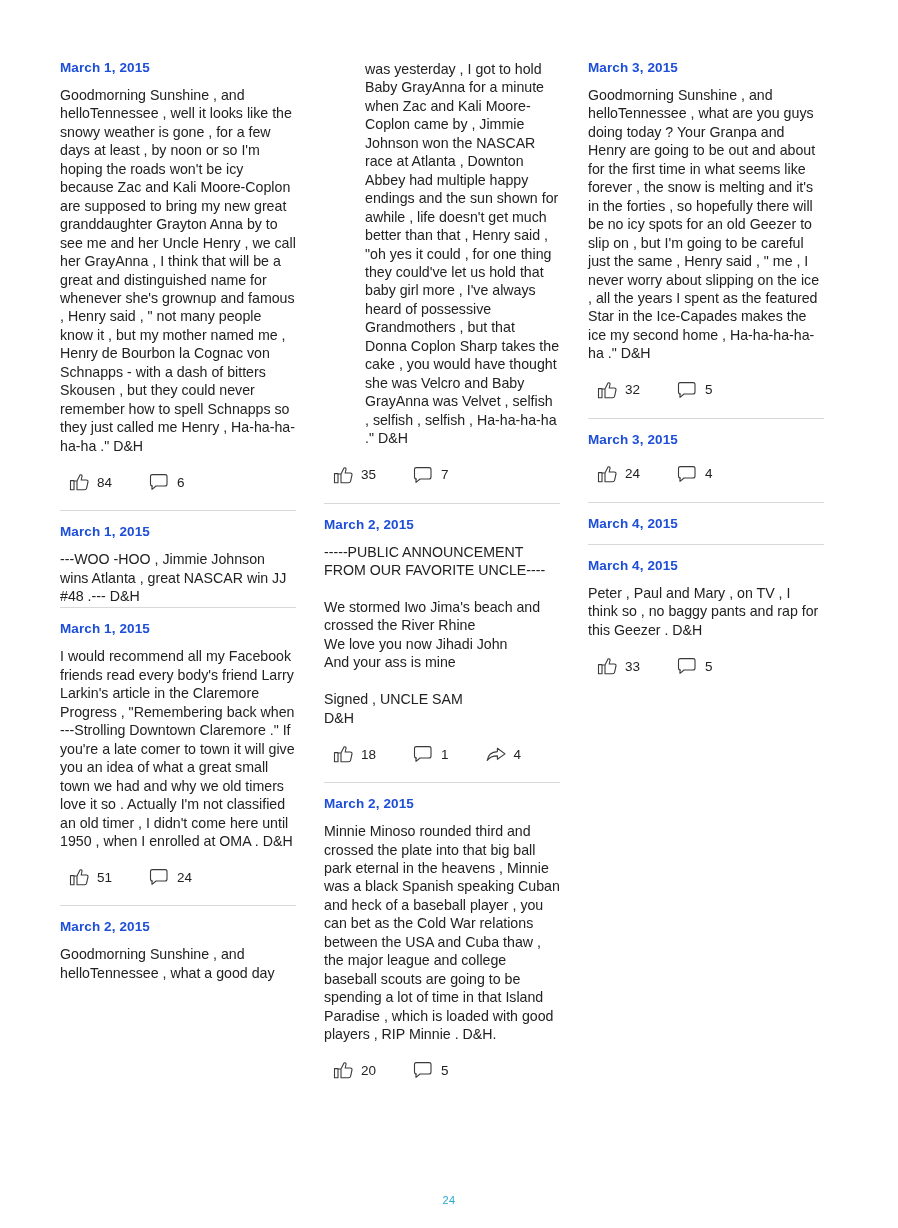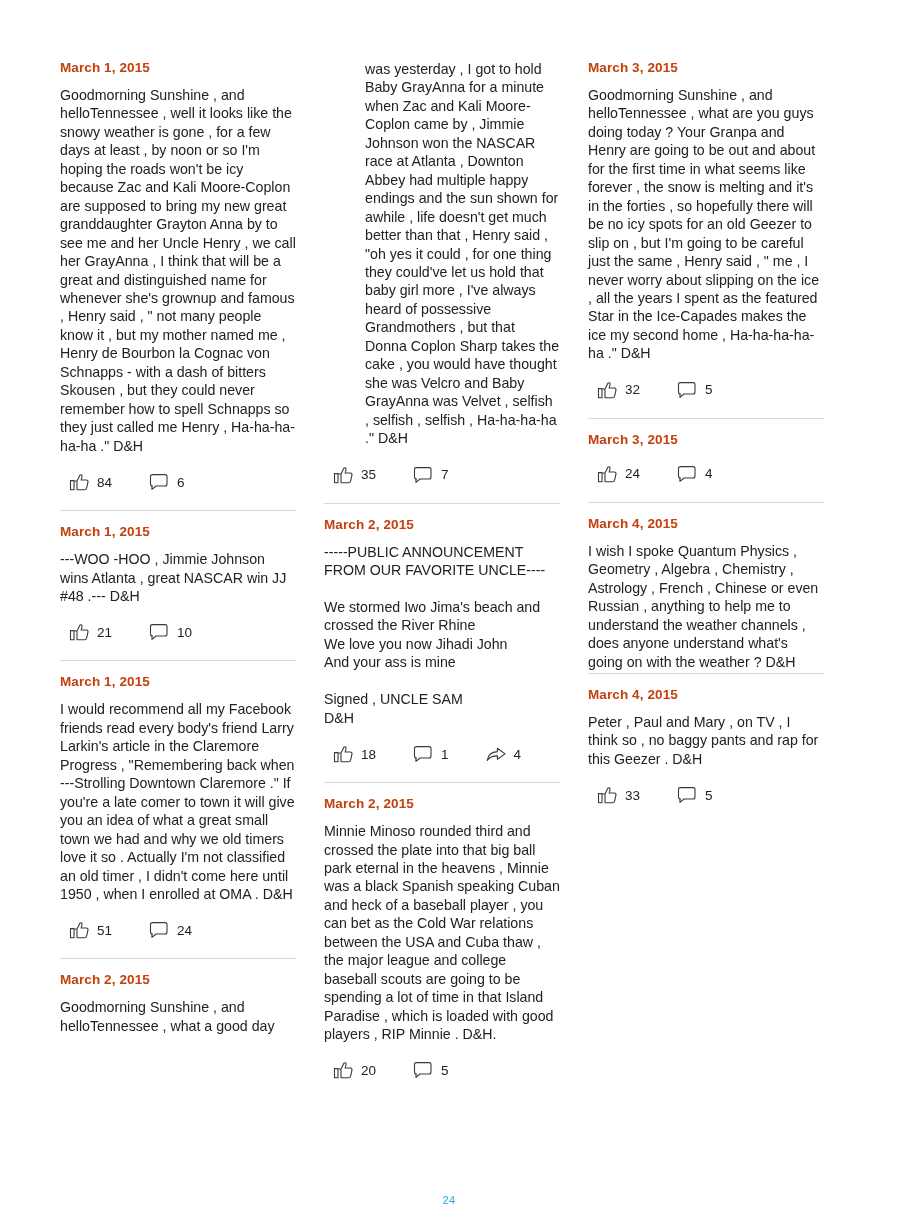--- a/index.html
+++ b/index.html
@@ -38,21 +38,21 @@
   .post {
     padding-bottom: 2px;
   }
   .post + .post {
     border-top: 1px solid #d8d8d8;
     padding-top: 13px;
   }
   .post-date {
     font-size: 13.5px;
     font-weight: bold;
-    color: #c2410c;
+    color: #1d4ed8;
     margin: 0 0 11px 0;
     letter-spacing: 0.1px;
   }
   .post-body {
     font-size: 14.2px;
     line-height: 1.30;
     color: #222222;
     margin: 0;
     white-space: pre-wrap;
     word-wrap: break-word;
@@ -126,38 +126,20 @@
                 </svg>
             </span>
             <span class="count">6</span>
           </div>
         </div>
       </div>
 
       <div class="post">
         <div class="post-date">March 1, 2015</div>
         <div class="post-body">---WOO -HOO , Jimmie Johnson wins Atlanta , great NASCAR win JJ #48 .--- D&amp;H</div>
-        <div class="metrics">
-          <div class="metric">
-            <span class="icon">
-              <svg width="22" height="20" viewBox="0 0 22 20">
-                  <path d="M6 9 L9 9 L12 3 C13.2 2.4 14.3 3.2 14 4.5 L13.2 8 L18.4 8 C19.5 8 20.2 8.9 20 9.9 L18.6 16.2 C18.4 17.2 17.6 17.8 16.6 17.8 L9 17.8 L9 9 Z M2.5 8.6 L6 8.6 L6 17.8 L2.5 17.8 Z" fill="none" stroke="#3a3a3a" stroke-width="1.1" stroke-linejoin="round"></path>
-                </svg>
-            </span>
-            <span class="count">21</span>
-          </div>
-          <div class="metric">
-            <span class="icon">
-              <svg width="22" height="20" viewBox="0 0 22 20">
-                  <path d="M2.5 4.5 C2.5 3.4 3.4 2.6 4.5 2.6 L17 2.6 C18.1 2.6 19 3.4 19 4.5 L19 12 C19 13.1 18.1 14 17 14 L8 14 L4 17.3 L4 14 L4.5 14 C3.4 14 2.5 13.1 2.5 12 Z" fill="none" stroke="#3a3a3a" stroke-width="1.1" stroke-linejoin="round"></path>
-                </svg>
-            </span>
-            <span class="count">10</span>
-          </div>
-        </div>
       </div>
 
       <div class="post">
         <div class="post-date">March 1, 2015</div>
         <div class="post-body">I would recommend all my Facebook friends read every body's friend Larry Larkin's article in the Claremore Progress , "Remembering back when ---Strolling Downtown Claremore ." If you're a late comer to town it will give you an idea of what a great small town we had and why we old timers love it so . Actually I'm not classified an old timer , I didn't come here until 1950 , when I enrolled at OMA . D&amp;H</div>
         <div class="metrics">
           <div class="metric">
             <span class="icon">
               <svg width="22" height="20" viewBox="0 0 22 20">
                   <path d="M6 9 L9 9 L12 3 C13.2 2.4 14.3 3.2 14 4.5 L13.2 8 L18.4 8 C19.5 8 20.2 8.9 20 9.9 L18.6 16.2 C18.4 17.2 17.6 17.8 16.6 17.8 L9 17.8 L9 9 Z M2.5 8.6 L6 8.6 L6 17.8 L2.5 17.8 Z" fill="none" stroke="#3a3a3a" stroke-width="1.1" stroke-linejoin="round"></path>
@@ -312,21 +294,20 @@
                   <path d="M2.5 4.5 C2.5 3.4 3.4 2.6 4.5 2.6 L17 2.6 C18.1 2.6 19 3.4 19 4.5 L19 12 C19 13.1 18.1 14 17 14 L8 14 L4 17.3 L4 14 L4.5 14 C3.4 14 2.5 13.1 2.5 12 Z" fill="none" stroke="#3a3a3a" stroke-width="1.1" stroke-linejoin="round"></path>
                 </svg>
             </span>
             <span class="count">4</span>
           </div>
         </div>
       </div>
 
       <div class="post">
         <div class="post-date">March 4, 2015</div>
-        <div class="post-body">I wish I spoke Quantum Physics , Geometry , Algebra , Chemistry , Astrology , French , Chinese or even Russian , anything to help me to understand the weather channels , does anyone understand what's going on with the weather ? D&amp;H</div>
       </div>
 
       <div class="post">
         <div class="post-date">March 4, 2015</div>
         <div class="post-body">Peter , Paul and Mary , on TV , I think so , no baggy pants and rap for this Geezer . D&amp;H</div>
         <div class="metrics">
           <div class="metric">
             <span class="icon">
               <svg width="22" height="20" viewBox="0 0 22 20">
                   <path d="M6 9 L9 9 L12 3 C13.2 2.4 14.3 3.2 14 4.5 L13.2 8 L18.4 8 C19.5 8 20.2 8.9 20 9.9 L18.6 16.2 C18.4 17.2 17.6 17.8 16.6 17.8 L9 17.8 L9 9 Z M2.5 8.6 L6 8.6 L6 17.8 L2.5 17.8 Z" fill="none" stroke="#3a3a3a" stroke-width="1.1" stroke-linejoin="round"></path>

